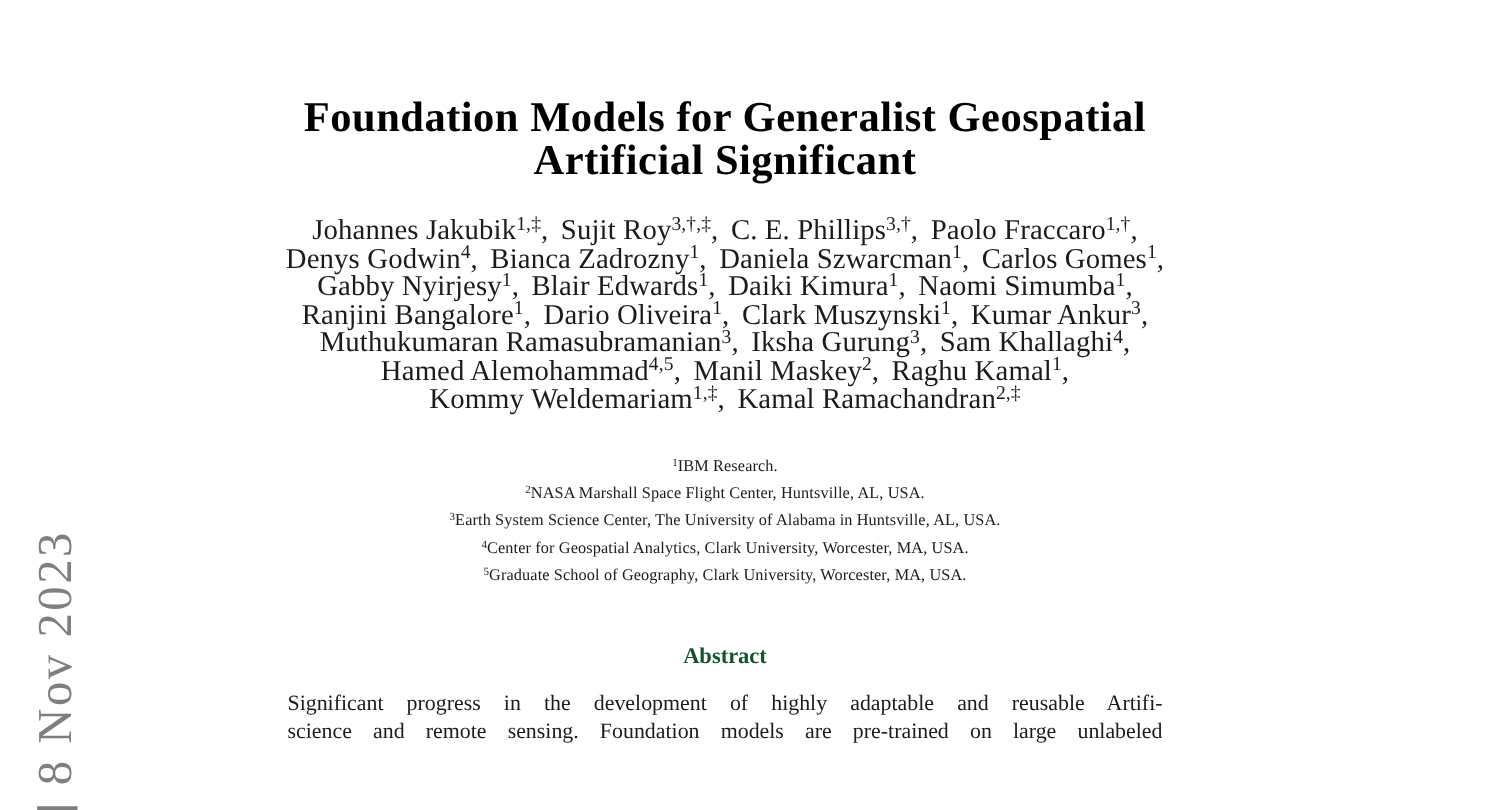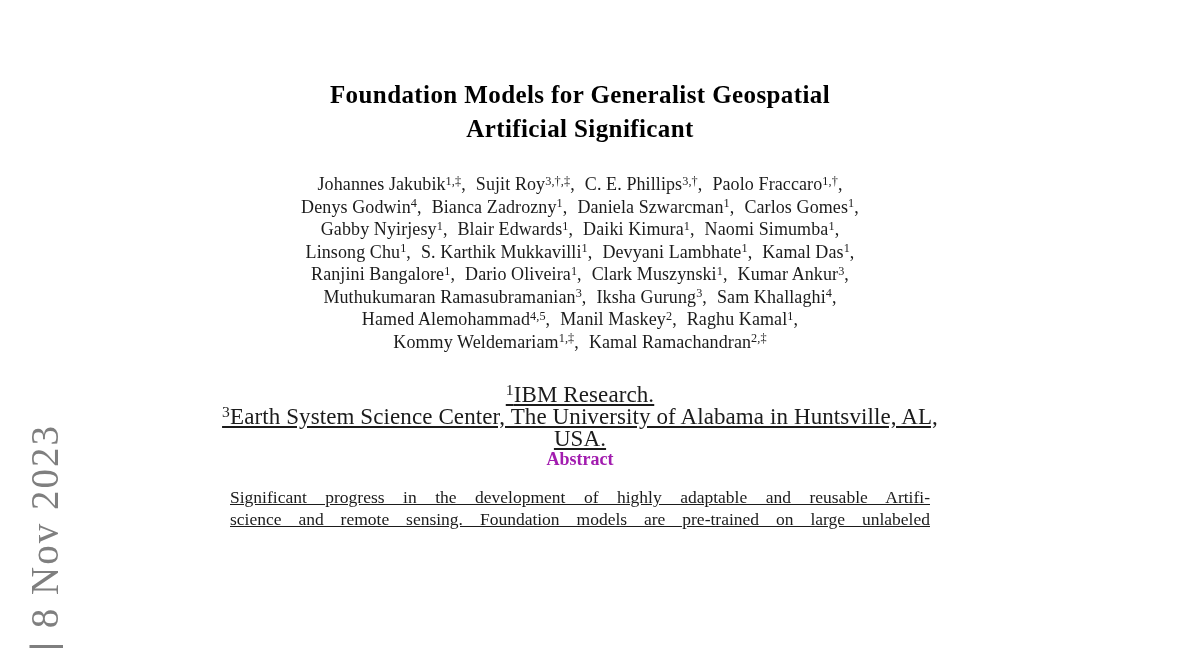--- a/index.html
+++ b/index.html
@@ -34,98 +34,99 @@
   }
   .content {
     position: absolute;
     left: 200px;
     top: 0;
     width: 760px;
     padding-top: 78px;
     text-align: center;
   }
   .paper-title {
-    font-size: 25px;
+    font-size: 34px;
     line-height: 34px;
     font-weight: bold;
     color: #000000;
     letter-spacing: 0.4px;
   }
   .authors {
     margin-top: 27px;
-    font-size: 18px;
+    font-size: 23px;
     line-height: 22.5px;
     letter-spacing: 0.1px;
   }
   .author {
     margin-right: 10px;
     white-space: nowrap;
   }
   .author:last-child { margin-right: 0; }
   sup.ss {
     font-size: 68%;
     line-height: 0;
     vertical-align: baseline;
     position: relative;
     top: -0.45em;
   }
   .affiliations {
     margin-top: 31px;
-    font-size: 23px;
+    font-size: 13px;
     line-height: 21.8px;
     letter-spacing: 0.1px;
-    text-decoration: underline;
   }
   .abstract-heading {
+    margin-top: 44px;
     font-size: 18px;
     font-weight: bold;
-    color: #a21caf;
+    color: #14532d;
   }
   .abstract-body {
     margin: 17px auto 0 auto;
     width: 700px;
     font-size: 17.5px;
     line-height: 21.5px;
     text-align: justify;
   }
   .abs-line {
     text-align: justify;
     text-align-last: justify;
     white-space: nowrap;
-    text-decoration: underline;
   }
 </style>
 </head>
 <body>
 
 <div class="page">
 
   <div class="watermark" style="color: rgb(127, 127, 127);">] 8 Nov 2023</div>
 
   <div class="content">
 
     <div class="paper-title">
         <div>Foundation Models for Generalist Geospatial</div>
         <div>Artificial Significant</div>
       </div>
 
     <div class="authors">
         <div><span class="author"><span>Johannes Jakubik</span><sup class="ss">1,‡</sup>,</span><span class="author"><span>Sujit Roy</span><sup class="ss">3,†,‡</sup>,</span><span class="author"><span>C. E. Phillips</span><sup class="ss">3,†</sup>,</span><span class="author"><span>Paolo Fraccaro</span><sup class="ss">1,†</sup>,</span></div>
         <div><span class="author"><span>Denys Godwin</span><sup class="ss">4</sup>,</span><span class="author"><span>Bianca Zadrozny</span><sup class="ss">1</sup>,</span><span class="author"><span>Daniela Szwarcman</span><sup class="ss">1</sup>,</span><span class="author"><span>Carlos Gomes</span><sup class="ss">1</sup>,</span></div>
         <div><span class="author"><span>Gabby Nyirjesy</span><sup class="ss">1</sup>,</span><span class="author"><span>Blair Edwards</span><sup class="ss">1</sup>,</span><span class="author"><span>Daiki Kimura</span><sup class="ss">1</sup>,</span><span class="author"><span>Naomi Simumba</span><sup class="ss">1</sup>,</span></div>
-        <div><span class="author"><span>Linsong Chu</span><sup class="ss">1</sup>,</span><span class="author"><span>S. Karthik Mukkavilli</span><sup class="ss">1</sup>,</span><span class="author"><span>Devyani Lambhate</span><sup class="ss">1</sup>,</span><span class="author"><span>Kamal Das</span><sup class="ss">1</sup>,</span></div>
         <div><span class="author"><span>Ranjini Bangalore</span><sup class="ss">1</sup>,</span><span class="author"><span>Dario Oliveira</span><sup class="ss">1</sup>,</span><span class="author"><span>Clark Muszynski</span><sup class="ss">1</sup>,</span><span class="author"><span>Kumar Ankur</span><sup class="ss">3</sup>,</span></div>
         <div><span class="author"><span>Muthukumaran Ramasubramanian</span><sup class="ss">3</sup>,</span><span class="author"><span>Iksha Gurung</span><sup class="ss">3</sup>,</span><span class="author"><span>Sam Khallaghi</span><sup class="ss">4</sup>,</span></div>
         <div><span class="author"><span>Hamed Alemohammad</span><sup class="ss">4,5</sup>,</span><span class="author"><span>Manil Maskey</span><sup class="ss">2</sup>,</span><span class="author"><span>Raghu Kamal</span><sup class="ss">1</sup>,</span></div>
         <div><span class="author"><span>Kommy Weldemariam</span><sup class="ss">1,‡</sup>,</span><span class="author"><span>Kamal Ramachandran</span><sup class="ss">2,‡</sup></span></div>
       </div>
 
     <div class="affiliations">
         <div><sup class="ss">1</sup>IBM Research.</div>
+        <div><sup class="ss">2</sup>NASA Marshall Space Flight Center, Huntsville, AL, USA.</div>
         <div><sup class="ss">3</sup>Earth System Science Center, The University of Alabama in Huntsville, AL, USA.</div>
+        <div><sup class="ss">4</sup>Center for Geospatial Analytics, Clark University, Worcester, MA, USA.</div>
+        <div><sup class="ss">5</sup>Graduate School of Geography, Clark University, Worcester, MA, USA.</div>
       </div>
 
     <div class="abstract-heading">Abstract</div>
 
     <div class="abstract-body">
         <div class="abs-line">Significant progress in the development of highly adaptable and reusable Artifi-</div>
         <div class="abs-line">science and remote sensing. Foundation models are pre-trained on large unlabeled</div>
       </div>
 
   </div>

